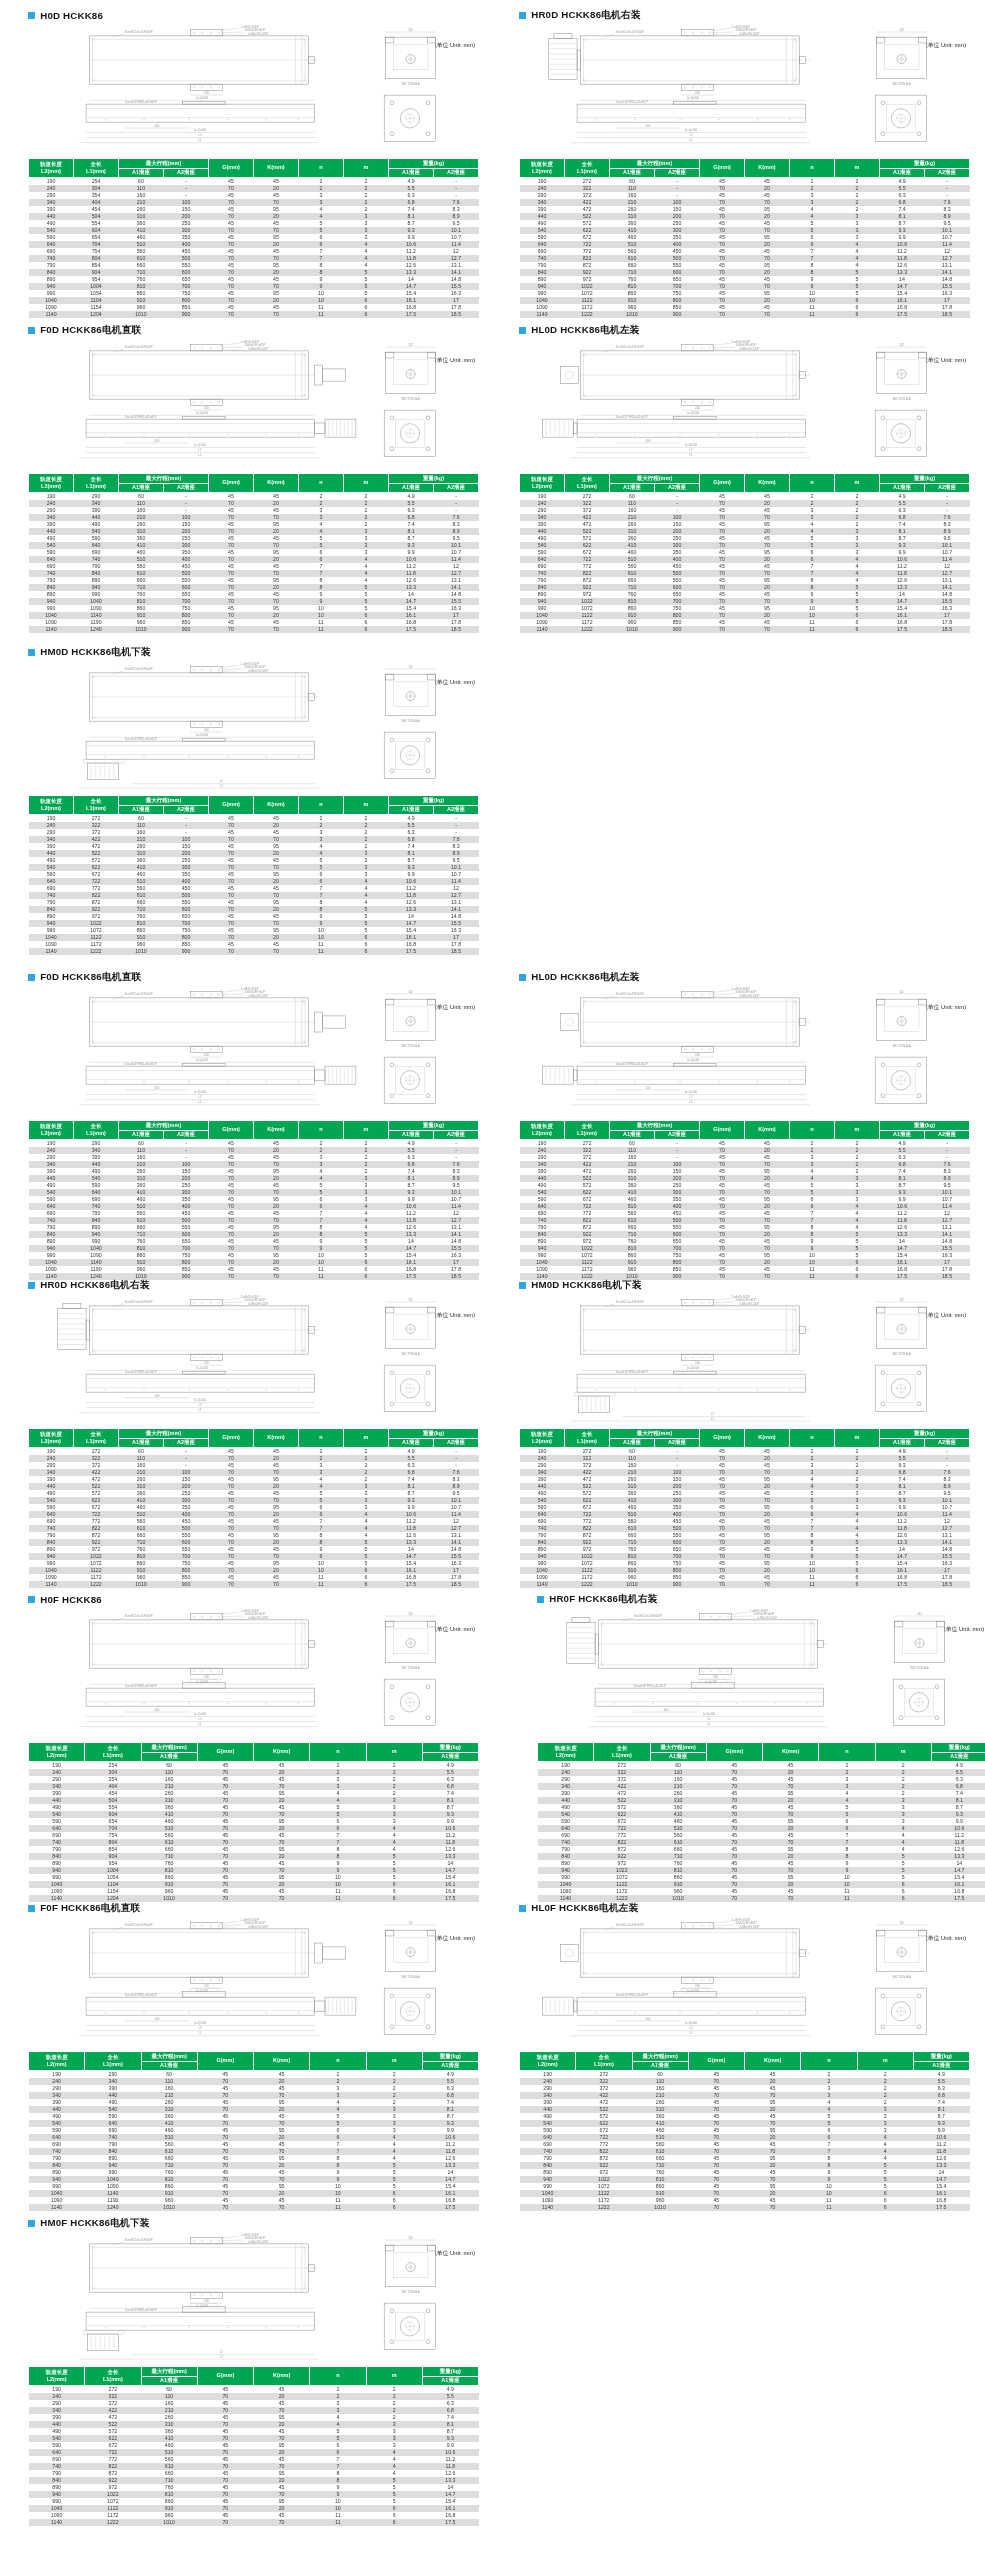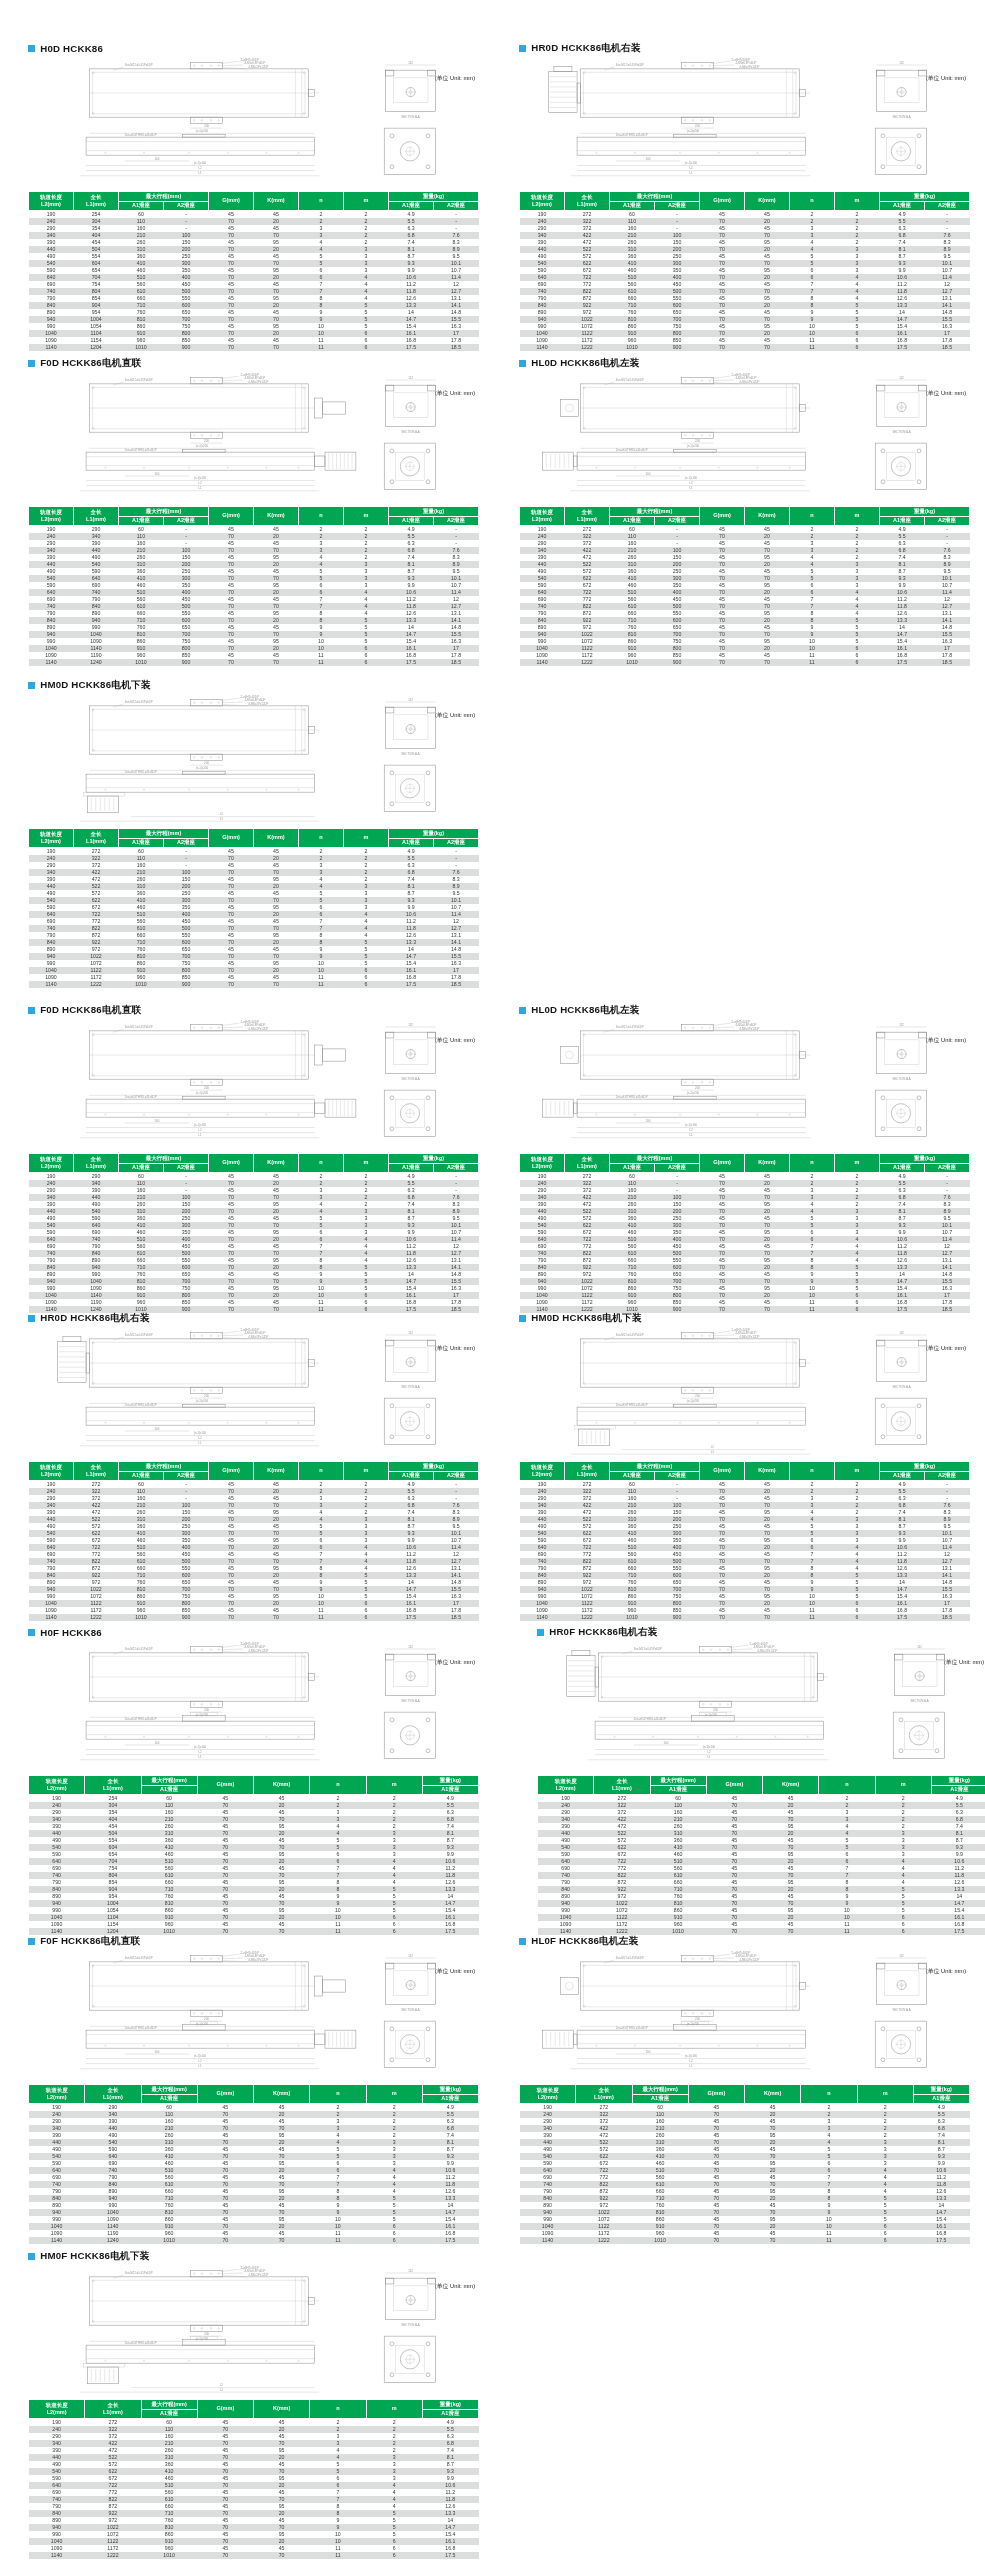--- a/index.html
+++ b/index.html
@@ -1,18 +1,18 @@
 <!DOCTYPE html>
 <html style="font-size:10.3px"><head>
 <meta charset="utf-8">
 <style>
   html,body{margin:0;padding:0;}
   body{width:986px;height:2576px;position:relative;background:#ffffff;
        font-family:"Liberation Sans", sans-serif;}
-  #page{position:absolute;inset:0;margin-top:33px;}
+  #page{position:absolute;inset:0;}
   .section{position:absolute;width:451px;height:314px;}
   .sec-title{display:flex;align-items:center;gap:5.2px;height:13px;}
   .sec-title .t{font-size:9.7px;font-weight:bold;color:#151515;letter-spacing:0.2px;
                 font-family:"Liberation Sans", sans-serif;}
   .bullet{width:7px;height:7px;background:#2EA7E0;flex:0 0 auto;}
   .unit{position:absolute;top:32px;right:3.9px;font-size:5.8px;color:#222;}
   .drawing{position:absolute;top:14px;left:0;}
   .ln{fill:none;stroke:#8c8c8c;stroke-width:0.8;}
   .lt{fill:none;stroke:#b7b7b7;stroke-width:0.5;}
   .dim{fill:none;stroke:#b0b0b0;stroke-width:0.5;}

